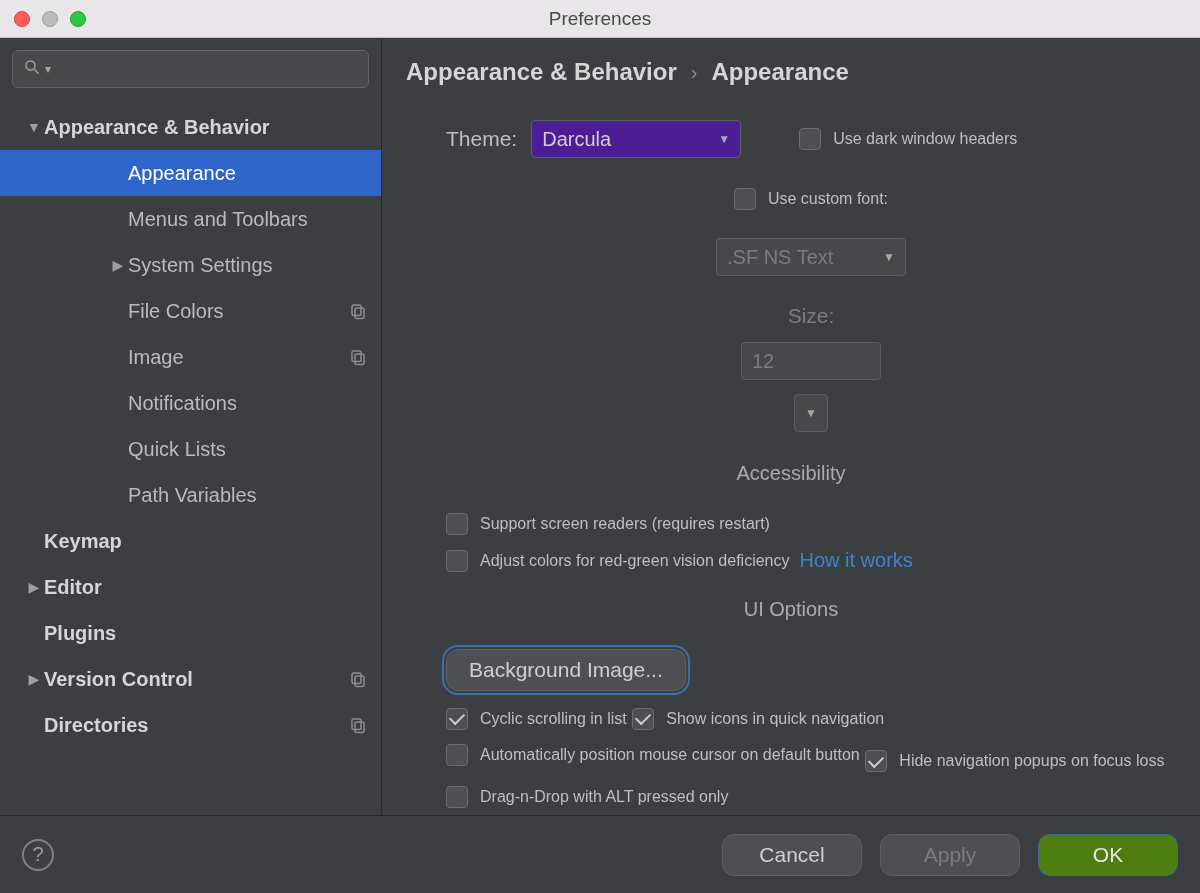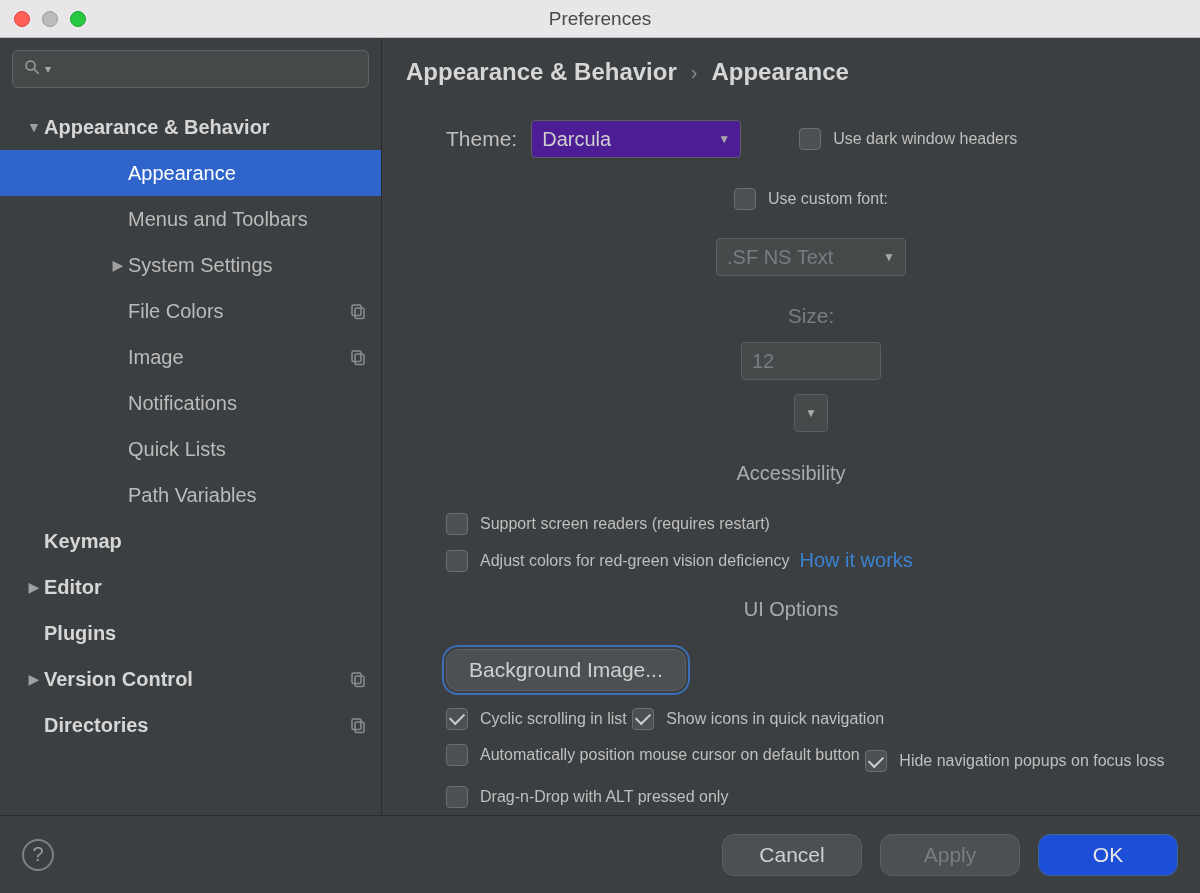--- a/index.html
+++ b/index.html
@@ -92,21 +92,21 @@
   .indent { margin-left: 40px; }
   .vgap > * { margin-bottom: 14px; }
   .link { color: #3b83d0; }
 
   .btn {
     height: 42px; padding: 0 22px; border-radius: 12px; border: 1px solid #5c5f61;
     background: #4c5052; color: #cfcfcf; font-size: 21px; display: inline-flex; align-items: center; justify-content: center;
   }
   .btn.focus { outline: 2px solid #3b6fb5; outline-offset: 2px; }
   .btn.disabled { color: #7a7d7f; }
-  .btn.primary { background: #1d4ed8; border-color: #3e688f; color: #e8e8e8; }
+  .btn.primary { background: #4d7c0f; border-color: #3e688f; color: #e8e8e8; }
 
   
   .footer { height: 78px; border-top: 1px solid #2b2b2b; background: #3c3f41; display: flex; align-items: center; padding: 0 22px; gap: 18px; }
   .help {
     width: 32px; height: 32px; border-radius: 50%; border: 2px solid #7f8284; color: #9a9d9f;
     display: inline-flex; align-items: center; justify-content: center; font-size: 20px;
   }
   .footer .spacer { flex: 1; }
 
   

